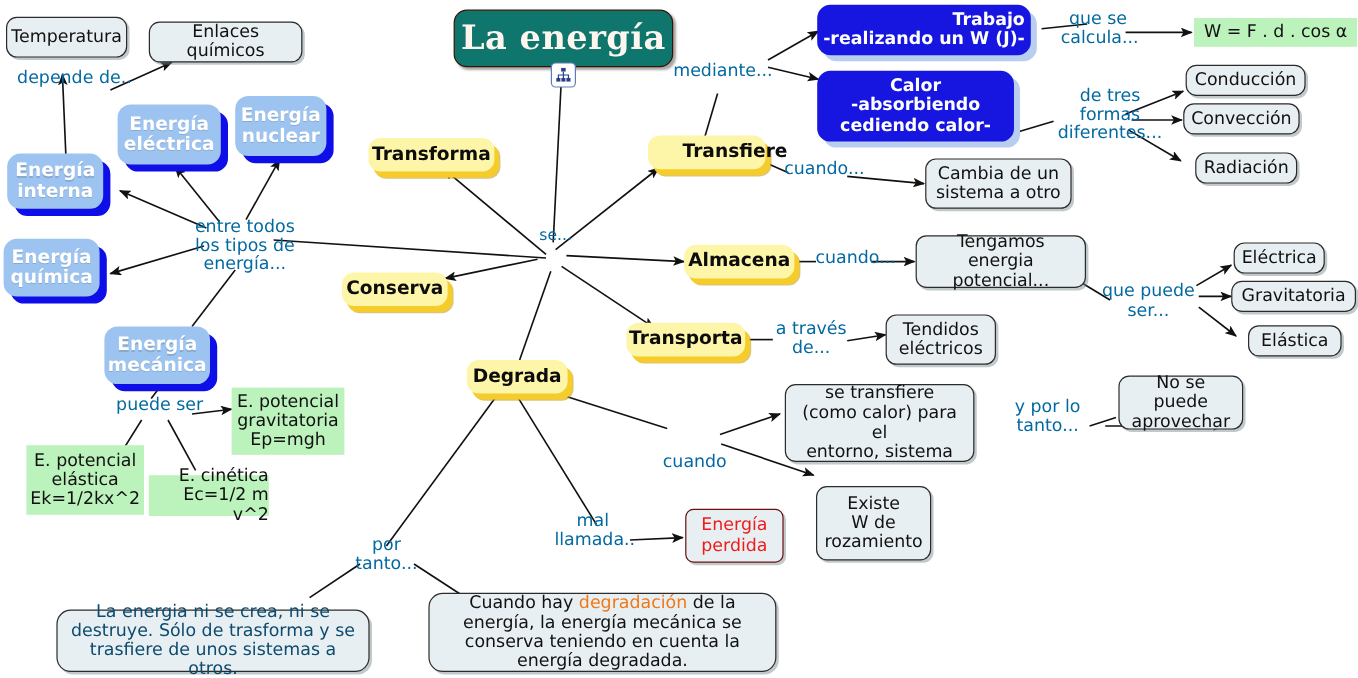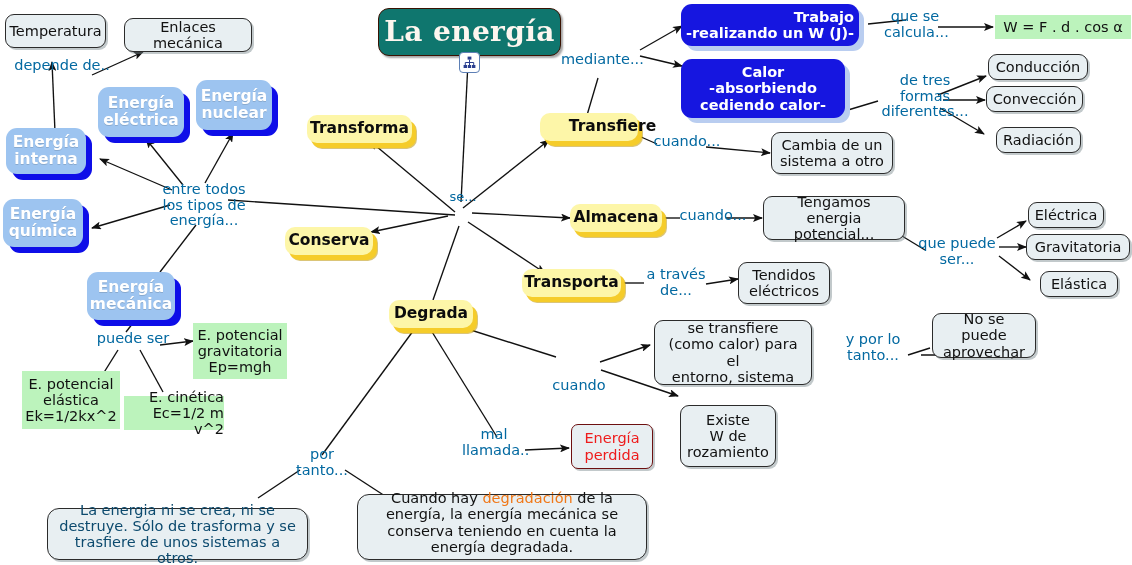--- a/index.html
+++ b/index.html
@@ -88,21 +88,21 @@
   
   .stmt{
     background:#e8eff2;
     border:1.6px solid #2b2b2b;
     border-radius:12px;
     font-size:14.5px;
     padding:4px 9px;
     box-shadow:2px 2px 0 rgba(120,135,140,.45);
   }
   .stmt.red{color:#0c4a6e;}
-  .stmt.dark{color:#111;align-items:flex-end;}
+  .stmt.dark{color:#111;}
   .hl-orange{color:#f07818;}
 
   
   .lbl{
     position:absolute;
     font-size:14.5px;
     color:#0369a1;
     text-align:center;
     line-height:1.08;
     white-space:pre-line;
@@ -202,21 +202,21 @@
     <svg width="13" height="13" viewBox="0 0 13 13">
       <rect x="4.6" y="0.6" width="3.8" height="3" fill="#2b3f8f"></rect>
       <rect x="0.6" y="9" width="3.4" height="3" fill="#2b3f8f"></rect>
       <rect x="4.8" y="9" width="3.4" height="3" fill="#2b3f8f"></rect>
       <rect x="9" y="9" width="3.4" height="3" fill="#2b3f8f"></rect>
       <path d="M6.5,3.6 L6.5,6.5 M2.3,9 L2.3,6.5 L10.7,6.5 L10.7,9 M6.5,6.5 L6.5,9" stroke="#2b3f8f" stroke-width="1" fill="none"></path>
     </svg>
   </div>
 
   <div class="node plain" style="left:5px;top:14px;width:101px;height:34px;">Temperatura</div>
-  <div class="node plain" style="left:124px;top:18px;width:128px;height:34px;">Enlaces mecánica</div>
+  <div class="node plain" style="left:124px;top:18px;width:128px;height:34px;">Enlaces químicos</div>
 
   <div class="node blue" style="left:6px;top:128px;width:80px;height:46px;white-space:pre-line;">Energía
 interna</div>
   <div class="node blue" style="left:98px;top:87px;width:86px;height:50px;white-space:pre-line;">Energía
 eléctrica</div>
   <div class="node blue" style="left:196px;top:80px;width:76px;height:50px;white-space:pre-line;">Energía
 nuclear</div>
   <div class="node blue" style="left:3px;top:199px;width:80px;height:48px;white-space:pre-line;">Energía
 química</div>
   <div class="node blue" style="left:87px;top:272px;width:88px;height:48px;white-space:pre-line;">Energía

